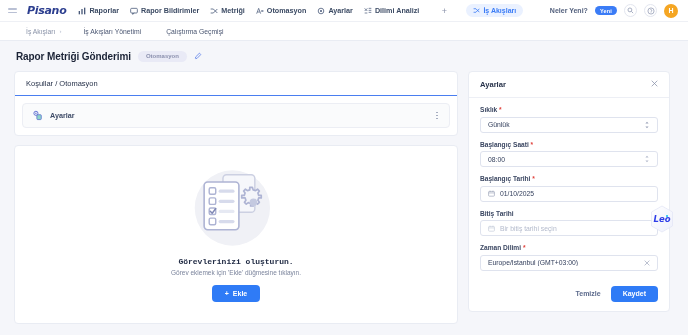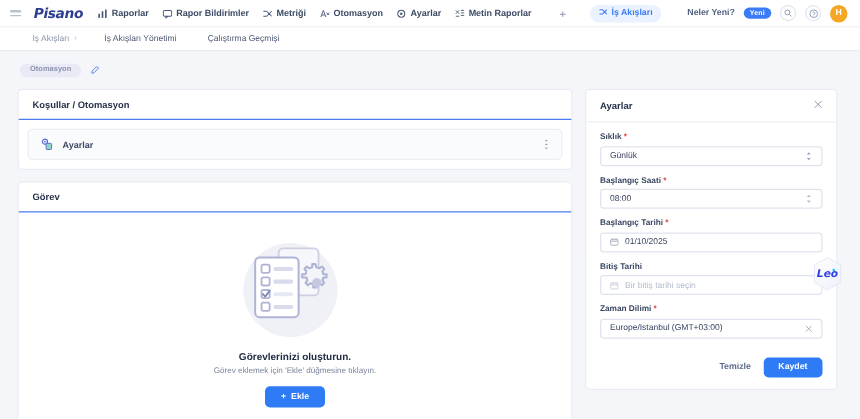--- a/index.html
+++ b/index.html
@@ -81,41 +81,41 @@
   }
   .pencil { color:#4f76e8; font-size:8px; cursor:pointer; display:flex; }
 
   
   .body-wrap { display:flex; gap:10px; padding:0 14px; align-items:flex-start;}
   .left-col { width:444px; }
   .card {
     background:#fff; border:1px solid #e9ecf3; border-radius:4px;
   }
   .card-head {
-    padding:7px 11px; font-size:7.5px; font-weight:700; color:#2a3category;
+    padding:7px 11px; font-size:7.5px; font-weight:400; color:#2a3category;
     color:#27324a;
     border-bottom:1.5px solid #4a7ef0;
   }
   .card-body { padding:7px; }
   .cond-row {
     background:#fafbfc; border:1px solid #eceef4; border-radius:4px;
     height:25px; display:flex; align-items:center; padding:0 9px; gap:7px;
   }
   .cond-icon { width:11px;height:11px; display:flex;align-items:center;justify-content:center;}
   .cond-label { font-size:7.2px; color:#3d4a66; font-weight:600;}
   .kebab { margin-left:auto; display:flex;flex-direction:column; gap:1.3px; padding:2px; cursor:pointer;}
   .kebab i { width:1.6px;height:1.6px;border-radius:50%;background:#9aa2b8;display:block;}
 
   
   .empty {
     display:flex;flex-direction:column;align-items:center;justify-content:center;
     padding:13px 0 14px;
   }
   .illus { width:116px;height:84px; position:relative; margin-bottom:7px;}
-  .empty-title { font-size:8px;font-weight:700;color:#222c45;margin-bottom:3px;}
+  .empty-title { font-size:8px;font-weight:700;color:#222c45;margin-bottom:3px;font-family:Liberation Mono, monospace;}
   .empty-sub { font-size:6.5px;color:#7b849c;margin-bottom:9px;}
   .btn-blue {
     background:#2f7bf6; color:#fff; border:none; border-radius:4px;
     font-size:7px; font-weight:600; padding:5px 13px;
     display:flex;align-items:center;gap:4px; cursor:pointer;
     font-family:"Liberation Sans", sans-serif;
   }
 
   
   .right-col { width:202px; }
@@ -224,21 +224,21 @@
         </span>
         <span>Ayarlar</span>
       </div>
 
       <div class="nav-item">
         <span class="ico">
           <svg width="8" height="8" viewBox="0 0 12 12">
               <path d="M1 2l4 4M5 2l-4 4M7 2h4M7 5h4M7 8h4M1 9h4" stroke="#4a5a7a" stroke-width="1.1" fill="none"></path>
             </svg>
         </span>
-        <span>Metin Raporlar</span>
+        <span>Dilimi Analizi</span>
       </div>
 
       <div class="nav-plus">+</div>
 
       <div class="nav-pill">
         <span>
           <svg width="7" height="7" viewBox="0 0 12 12">
               <path d="M1 3h4M1 9h4M5 3l6 6M5 9l6-6" stroke="#3b7cf6" stroke-width="1.4" fill="none"></path>
             </svg>
         </span>
@@ -269,20 +269,21 @@
   <div class="subnav">
     <div class="crumb">
       <span>İş Akışları</span>
       <span class="chev">›</span>
     </div>
     <div class="subnav-tab">İş Akışları Yönetimi</div>
     <div class="subnav-tab">Çalıştırma Geçmişi</div>
   </div>
 
   <div class="page-head">
+    <span class="page-title">Rapor Metriği Gönderimi</span>
     <span class="tag-auto">Otomasyon</span>
     <span class="pencil">
       <svg width="8" height="8" viewBox="0 0 12 12">
           <path d="M2 9.4l.6-2.1 5-5a1 1 0 0 1 1.4 0l.7.7a1 1 0 0 1 0 1.4l-5 5L2.6 10z" fill="none" stroke="#4f76e8" stroke-width="1.1"></path>
         </svg>
     </span>
   </div>
 
   <div class="body-wrap">
 
@@ -303,21 +304,20 @@
             <span class="kebab">
                 <i></i>
                 <i></i>
                 <i></i>
               </span>
           </div>
         </div>
       </div>
 
       <div class="card" style="margin-top:9px;">
-        <div class="card-head">Görev</div>
         <div class="card-body">
           <div class="empty">
 
             <div class="illus">
               <svg width="116" height="84" viewBox="0 0 160 116">
                 <circle cx="75" cy="58" r="52" fill="#f0f1f6"></circle>
                 <rect x="62" y="12" width="44" height="52" rx="5" fill="#f6f7fb" stroke="#ccd0e2" stroke-width="2"></rect>
                 <rect x="36" y="22" width="48" height="66" rx="5" fill="#ffffff" stroke="#aeb4d4" stroke-width="2.2"></rect>
                 <rect x="43" y="30" width="9" height="9" rx="2" fill="none" stroke="#aeb4d4" stroke-width="2"></rect>
                 <rect x="56" y="32.5" width="22" height="4.5" rx="2.2" fill="#d7dbec"></rect>

